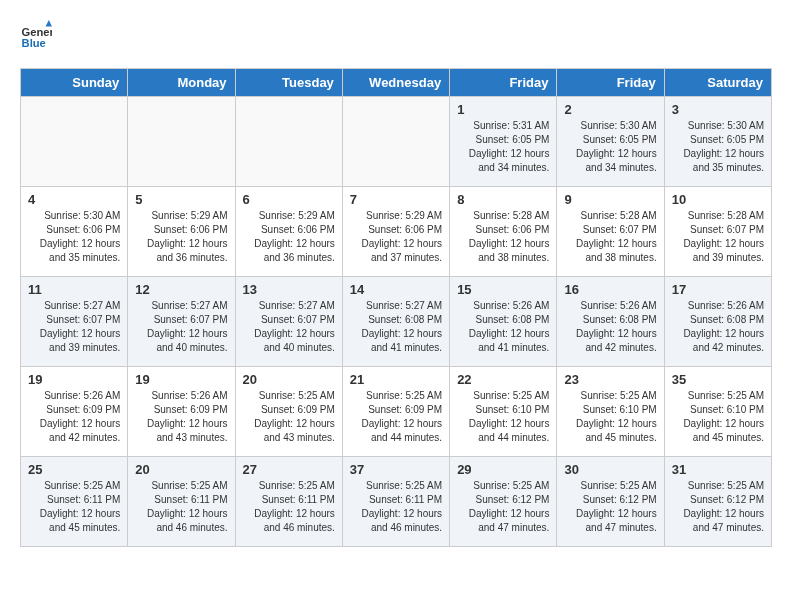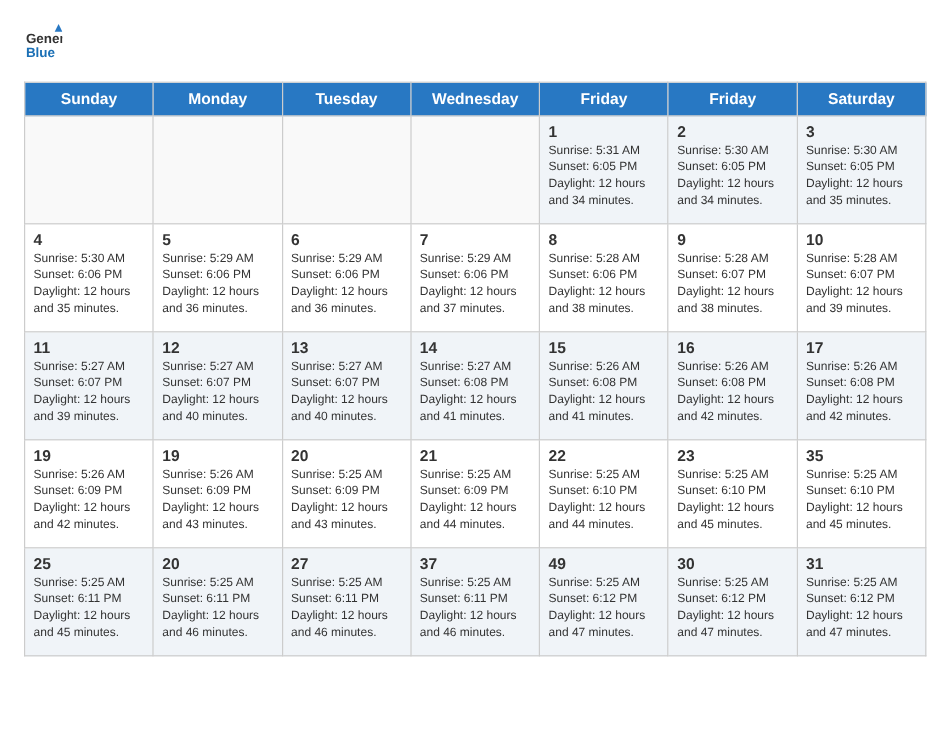--- a/index.html
+++ b/index.html
@@ -43,21 +43,21 @@
       border-collapse: collapse;
     }
     thead tr {
       background-color: #2878c3;
       color: white;
     }
     thead th {
       padding: 6px 8px;
       font-size: 13px;
       font-weight: bold;
-      text-align: center;
+      text-align: right;
       border: 1px solid #ccc;
     }
     tbody tr {
       vertical-align: top;
     }
     tbody td {
       border: 1px solid #ccc;
       padding: 5px 7px;
       font-size: 10.5px;
       color: #333;
@@ -74,20 +74,21 @@
     .day-num {
       font-size: 13px;
       font-weight: bold;
       display: block;
       margin-bottom: 2px;
     }
     .cell-content {
       font-size: 10px;
       line-height: 1.4;
       color: #333;
+      text-align: right;
     }
     .empty-cell {
       background-color: #f9f9f9 !important;
     }
   </style>
 </head>
 <body>
 
 <div class="header">
   <div class="logo">
@@ -323,21 +324,21 @@
 and 46 minutes.</div>
         </td>
         <td>
           <span class="day-num">37</span>
           <div class="cell-content" style="white-space: pre-line;">Sunrise: 5:25 AM
 Sunset: 6:11 PM
 Daylight: 12 hours
 and 46 minutes.</div>
         </td>
         <td>
-          <span class="day-num">49</span>
+          <span class="day-num">29</span>
           <div class="cell-content" style="white-space: pre-line;">Sunrise: 5:25 AM
 Sunset: 6:12 PM
 Daylight: 12 hours
 and 47 minutes.</div>
         </td>
         <td>
           <span class="day-num">30</span>
           <div class="cell-content" style="white-space: pre-line;">Sunrise: 5:25 AM
 Sunset: 6:12 PM
 Daylight: 12 hours

